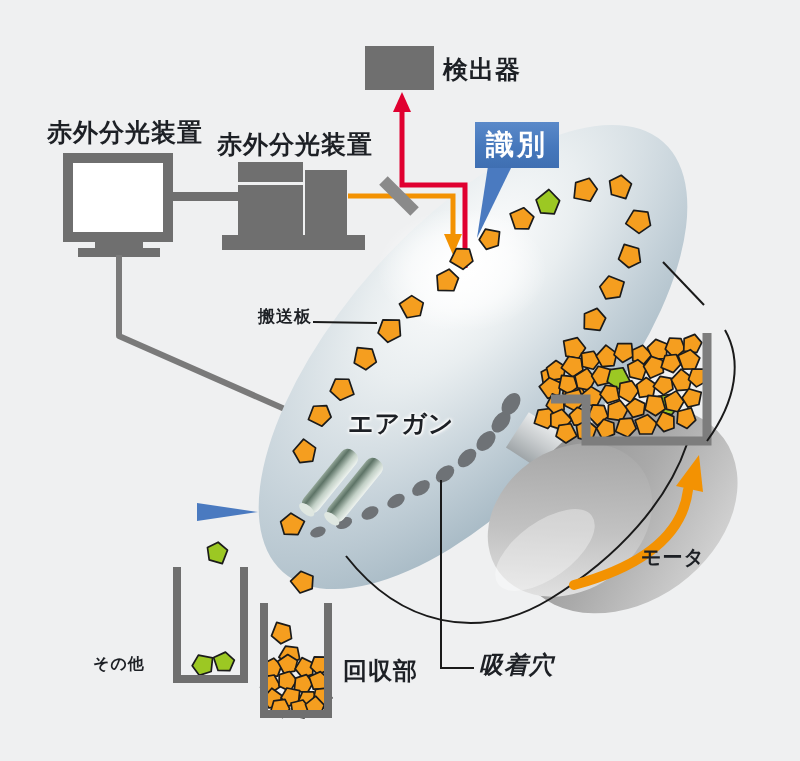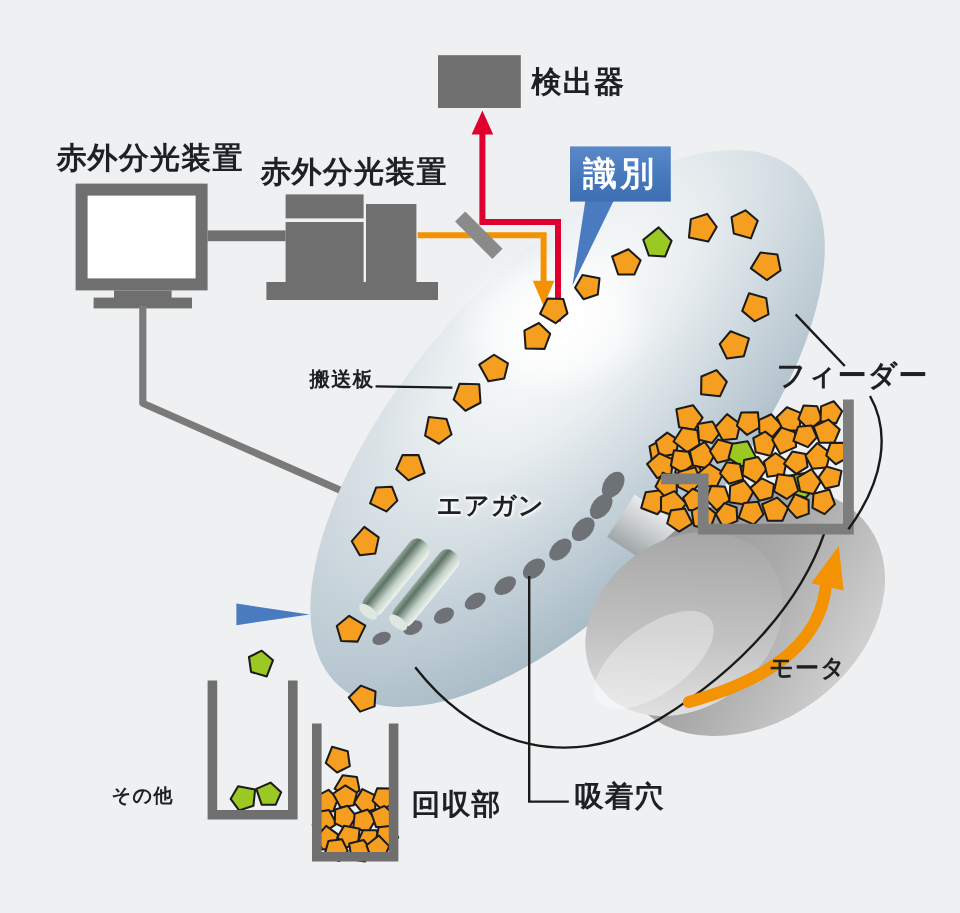--- a/index.html
+++ b/index.html
@@ -251,22 +251,21 @@
   </g>
 
   <polygon points="488,166 512,166 477,238" fill="#4a7ac0"></polygon>
   <polygon points="197,503 197,521 258,512" fill="#4a7ac0"></polygon>
 </svg>
 
 <div class="lbl" style="left:47px;top:120px;font-size:25px;">赤外分光装置</div>
 <div class="lbl" style="left:217px;top:132px;font-size:25px;">赤外分光装置</div>
 <div class="lbl" style="left:443px;top:57px;font-size:25px;">検出器</div>
 <div class="lbl" style="left:230px;top:308px;font-size:17px;margin-left:28px;">搬送板</div>
-<div class="lbl halo" style="left:364px;top:411px;font-size:21px;">エアガン</div>
-<div class="lbl" style="left:647px;top:302px;font-size:24px;">フィーダー</div>
+<div class="lbl halo" style="left:348px;top:411px;font-size:25px;">エアガン</div>
 <div class="lbl" style="left:641px;top:547px;font-size:20px;">モータ</div>
 <div class="lbl" style="left:93px;top:656px;font-size:16px;">その他</div>
 <div class="lbl" style="left:343px;top:659px;font-size:24px;">回収部</div>
-<div class="lbl" style="left:479px;top:653px;font-size:24px;">吸着穴</div>
+<div class="lbl" style="left:479px;top:653px;font-size:24px;font-style:italic;">吸着穴</div>
 
 <div class="callout" style="left:475px;top:122px;width:84px;height:46px;font-family:Liberation Serif, serif;">識別</div>
 
 </div>
 
 </body></html>

